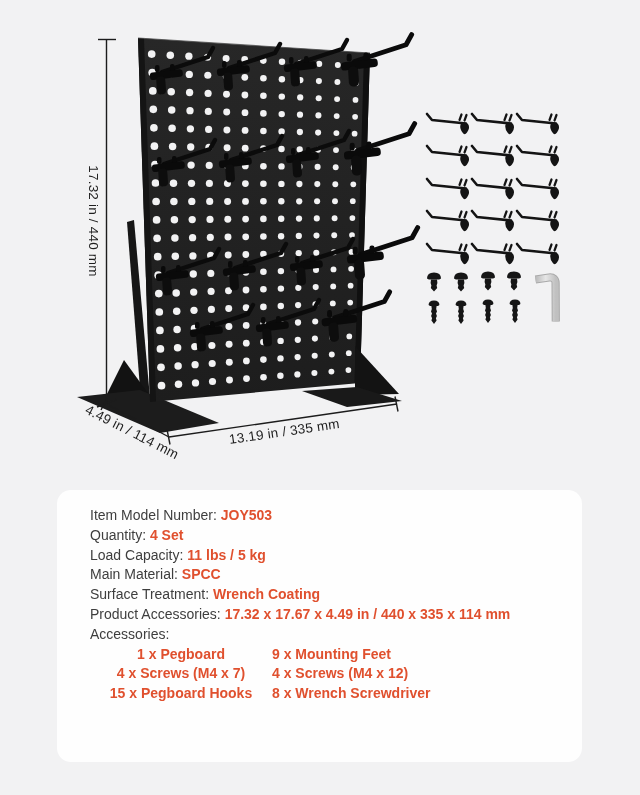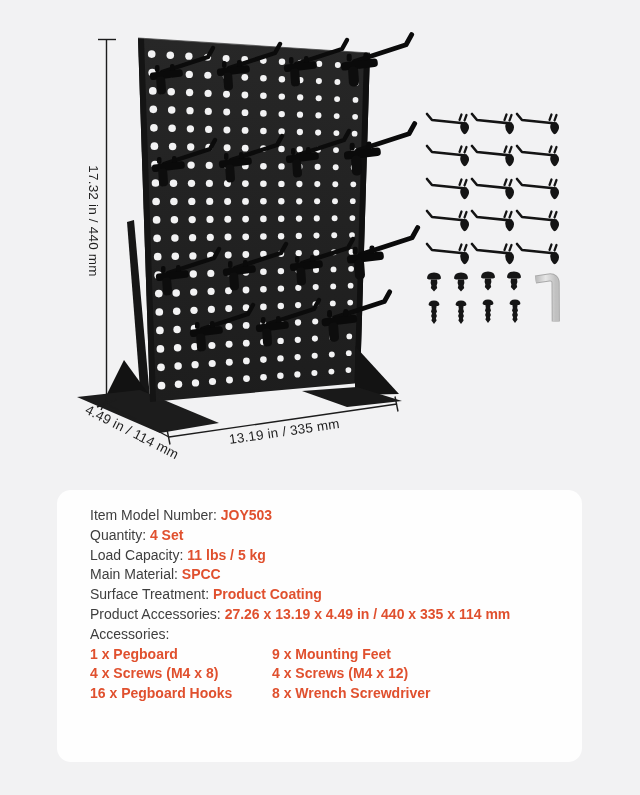--- a/index.html
+++ b/index.html
@@ -16,21 +16,21 @@
   }
   .spec-card{
     position:absolute;left:57px;top:490px;width:525px;height:272px;
     background:#fefefe;border-radius:14px;box-sizing:border-box;
     padding:16px 20px 0 33px;
   }
   .spec-row{font-size:14px;line-height:19.8px;color:#3e3e3e;white-space:nowrap;}
   .spec-label{font-weight:400;color:#3e3e3e;}
   .spec-value{font-weight:700;color:#e0502e;}
   .acc-row .col1{display:inline-block;width:182px;}
-  .acc-row span{font-weight:700;color:#e0502e;}
+  .acc-row span{font-weight:700;color:#e0502e;text-align:center;}
 </style>
 </head>
 <body>
 
 <div class="stage">
 
   <div class="figure">
     <svg viewBox="0 0 640 478">
       <defs>
         <linearGradient id="bd" x1="0" y1="0" x2="0" y2="1">
@@ -389,21 +389,21 @@
       </g>
       <text class="dim" x="285" y="436" text-anchor="middle" transform="rotate(-8.3,285,436)">13.19 in / 335 mm</text>
     </svg>
   </div>
 
   <div class="spec-card">
     <div class="spec-row"><span class="spec-label">Item Model Number: </span><span class="spec-value">JOY503</span></div>
     <div class="spec-row"><span class="spec-label">Quantity: </span><span class="spec-value">4 Set</span></div>
     <div class="spec-row"><span class="spec-label">Load Capacity: </span><span class="spec-value">11 lbs / 5 kg</span></div>
     <div class="spec-row"><span class="spec-label">Main Material: </span><span class="spec-value">SPCC</span></div>
-    <div class="spec-row"><span class="spec-label">Surface Treatment: </span><span class="spec-value">Product Coating</span></div>
-    <div class="spec-row"><span class="spec-label">Product Accessories: </span><span class="spec-value">27.26 x 13.19 x 4.49 in / 440 x 335 x 114 mm</span></div>
+    <div class="spec-row"><span class="spec-label">Surface Treatment: </span><span class="spec-value">Wrench Coating</span></div>
+    <div class="spec-row"><span class="spec-label">Product Accessories: </span><span class="spec-value">17.32 x 17.67 x 4.49 in / 440 x 335 x 114 mm</span></div>
     <div class="spec-row"><span class="spec-label">Accessories:</span></div>
     <div class="spec-row acc-row"><span class="col1">1 x Pegboard</span><span class="col2">9 x Mounting Feet</span></div>
-    <div class="spec-row acc-row"><span class="col1">4 x Screws (M4 x 8)</span><span class="col2">4 x Screws (M4 x 12)</span></div>
-    <div class="spec-row acc-row"><span class="col1">16 x Pegboard Hooks</span><span class="col2">8 x Wrench Screwdriver</span></div>
+    <div class="spec-row acc-row"><span class="col1">4 x Screws (M4 x 7)</span><span class="col2">4 x Screws (M4 x 12)</span></div>
+    <div class="spec-row acc-row"><span class="col1">15 x Pegboard Hooks</span><span class="col2">8 x Wrench Screwdriver</span></div>
   </div>
 
 </div>
 
 </body></html>

